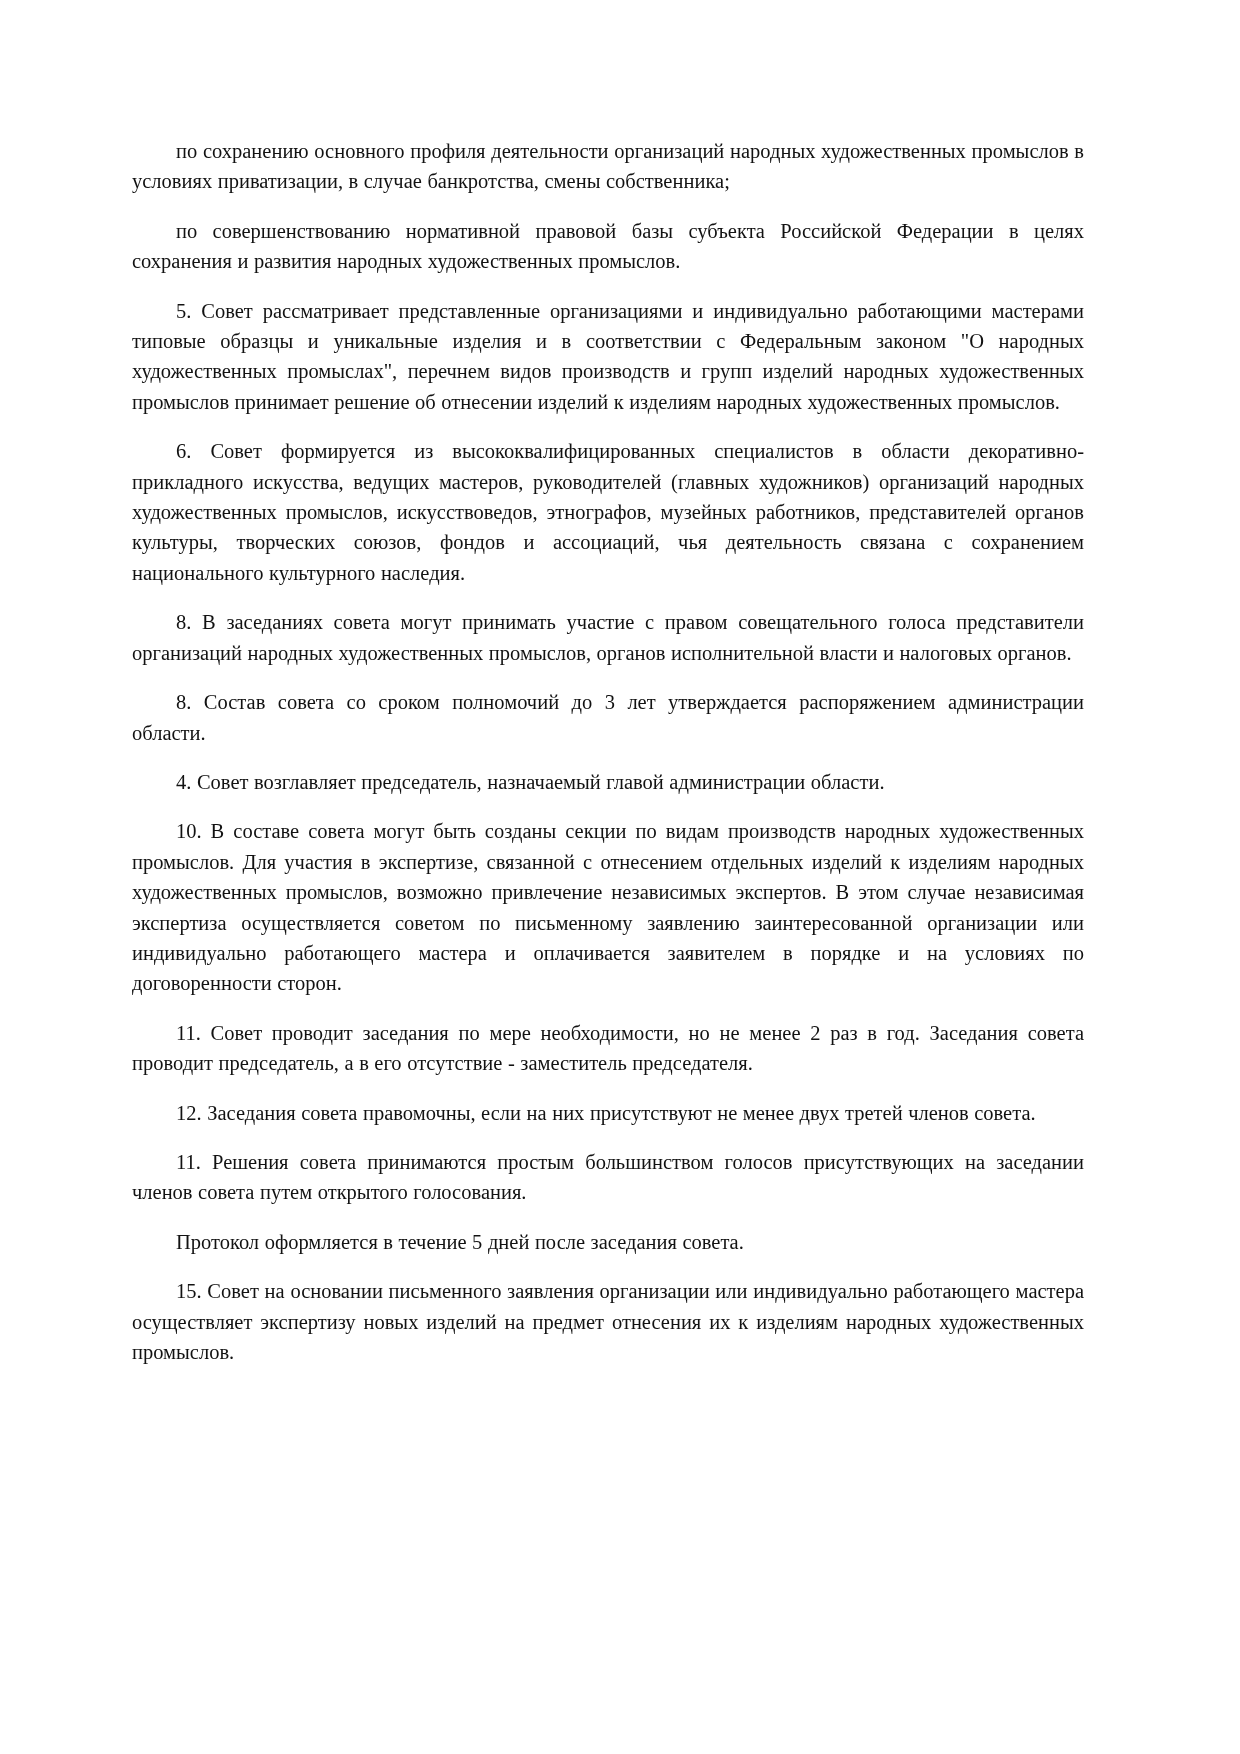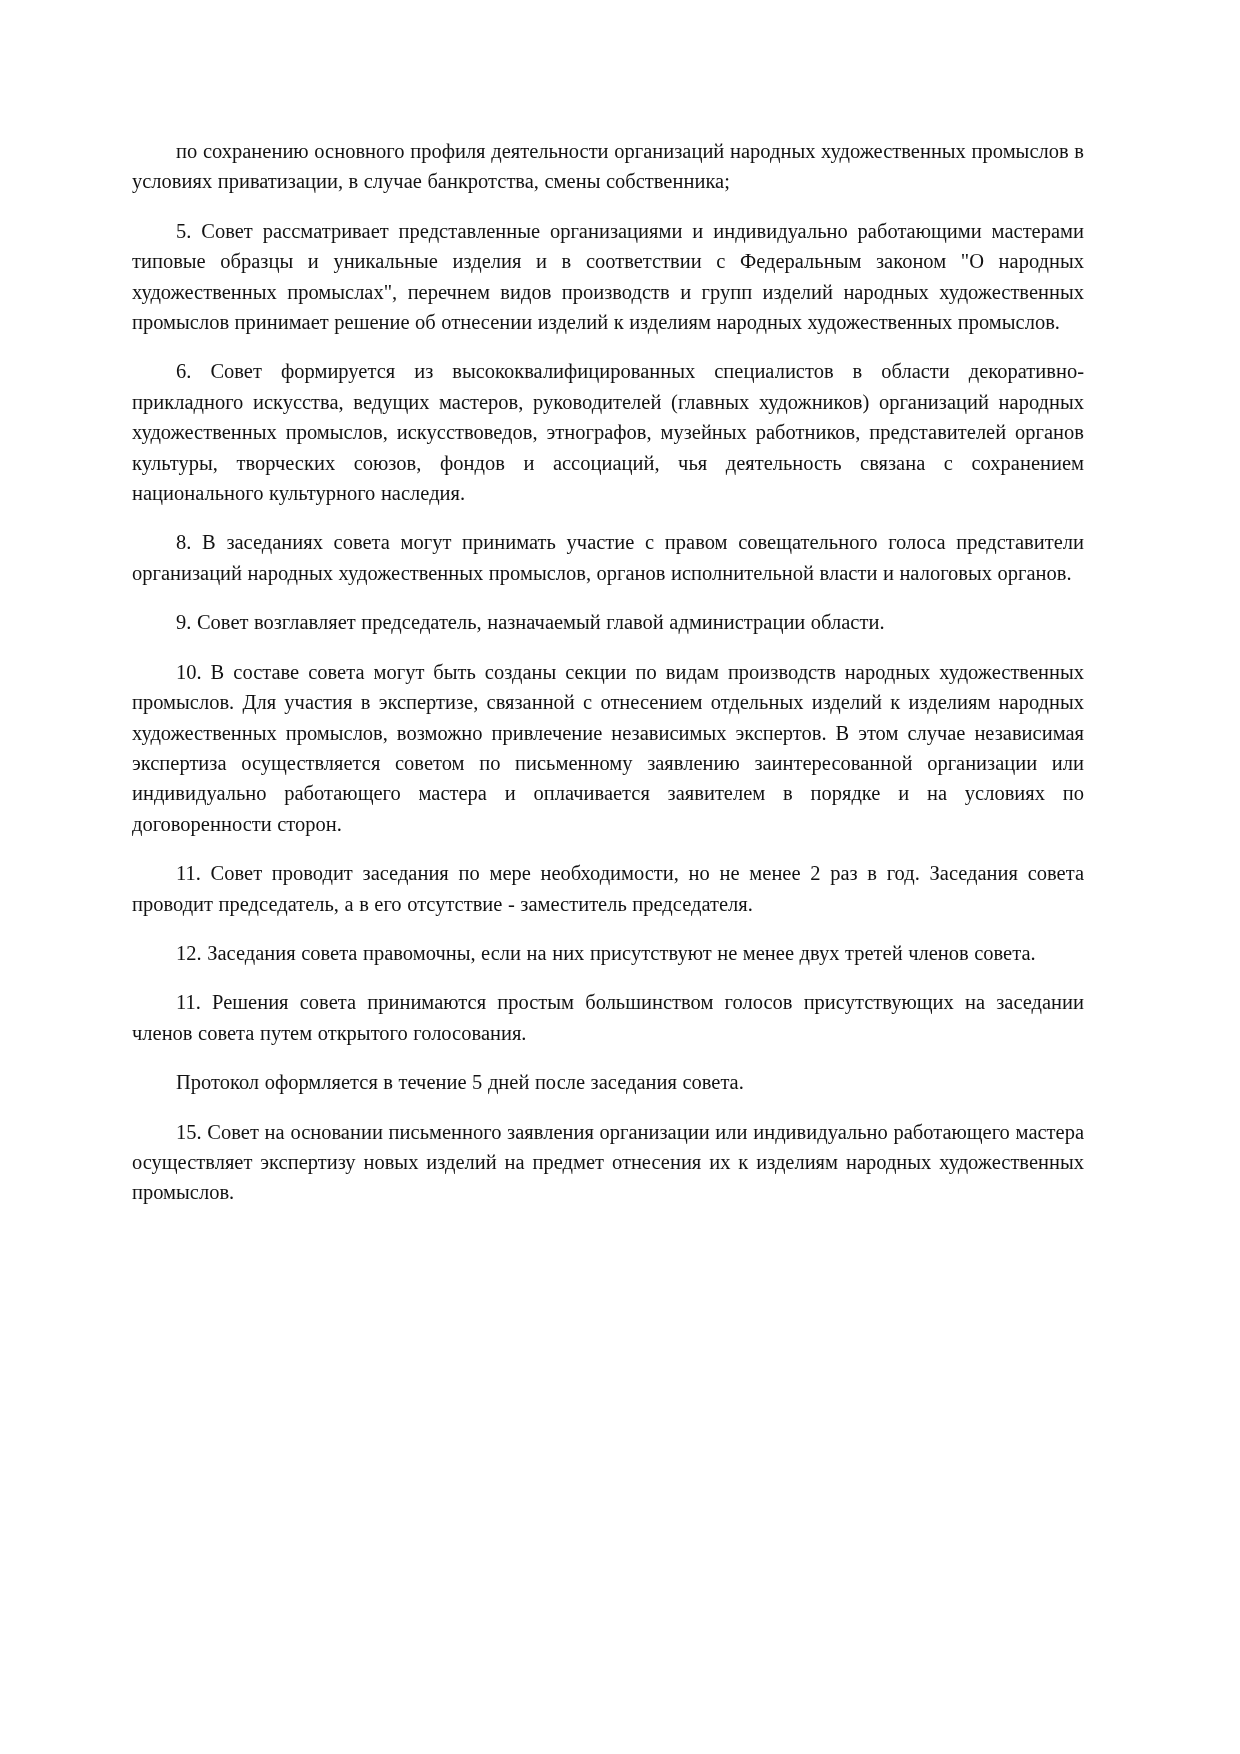--- a/index.html
+++ b/index.html
@@ -45,29 +45,31 @@
   }
 </style>
 </head>
 <body>
 
 <div class="page">
   <div class="content">
 
     <p class="para clause">по сохранению основного профиля деятельности организаций народных художественных промыслов в условиях приватизации, в случае банкротства, смены собственника;</p>
 
+    <p class="para clause">по совершенствованию нормативной правовой базы субъекта Российской Федерации в целях сохранения и развития народных художественных промыслов.</p>
 
     <p class="para">5. Совет рассматривает представленные организациями и индивидуально работающими мастерами типовые образцы и уникальные изделия и в соответствии с Федеральным законом "О народных художественных промыслах", перечнем видов производств и групп изделий народных художественных промыслов принимает решение об отнесении изделий к изделиям народных художественных промыслов.</p>
 
     <p class="para">6. Совет формируется из высококвалифицированных специалистов в области декоративно-прикладного искусства, ведущих мастеров, руководителей (главных художников) организаций народных художественных промыслов, искусствоведов, этнографов, музейных работников, представителей органов культуры, творческих союзов, фондов и ассоциаций, чья деятельность связана с сохранением национального культурного наследия.</p>
 
     <p class="para">8. В заседаниях совета могут принимать участие с правом совещательного голоса представители организаций народных художественных промыслов, органов исполнительной власти и налоговых органов.</p>
 
+    <p class="para">8. Состав совета со сроком полномочий до 3 лет утверждается распоряжением администрации области.</p>
 
-    <p class="para">9. Совет возглавляет председатель, назначаемый главой администрации области.</p>
+    <p class="para">4. Совет возглавляет председатель, назначаемый главой администрации области.</p>
 
     <p class="para">10. В составе совета могут быть созданы секции по видам производств народных художественных промыслов. Для участия в экспертизе, связанной с отнесением отдельных изделий к изделиям народных художественных промыслов, возможно привлечение независимых экспертов. В этом случае независимая экспертиза осуществляется советом по письменному заявлению заинтересованной организации или индивидуально работающего мастера и оплачивается заявителем в порядке и на условиях по договоренности сторон.</p>
 
     <p class="para">11. Совет проводит заседания по мере необходимости, но не менее 2 раз в год. Заседания совета проводит председатель, а в его отсутствие - заместитель председателя.</p>
 
     <p class="para">12. Заседания совета правомочны, если на них присутствуют не менее двух третей членов совета.</p>
 
     <p class="para">11. Решения совета принимаются простым большинством голосов присутствующих на заседании членов совета путем открытого голосования.</p>
 
 

